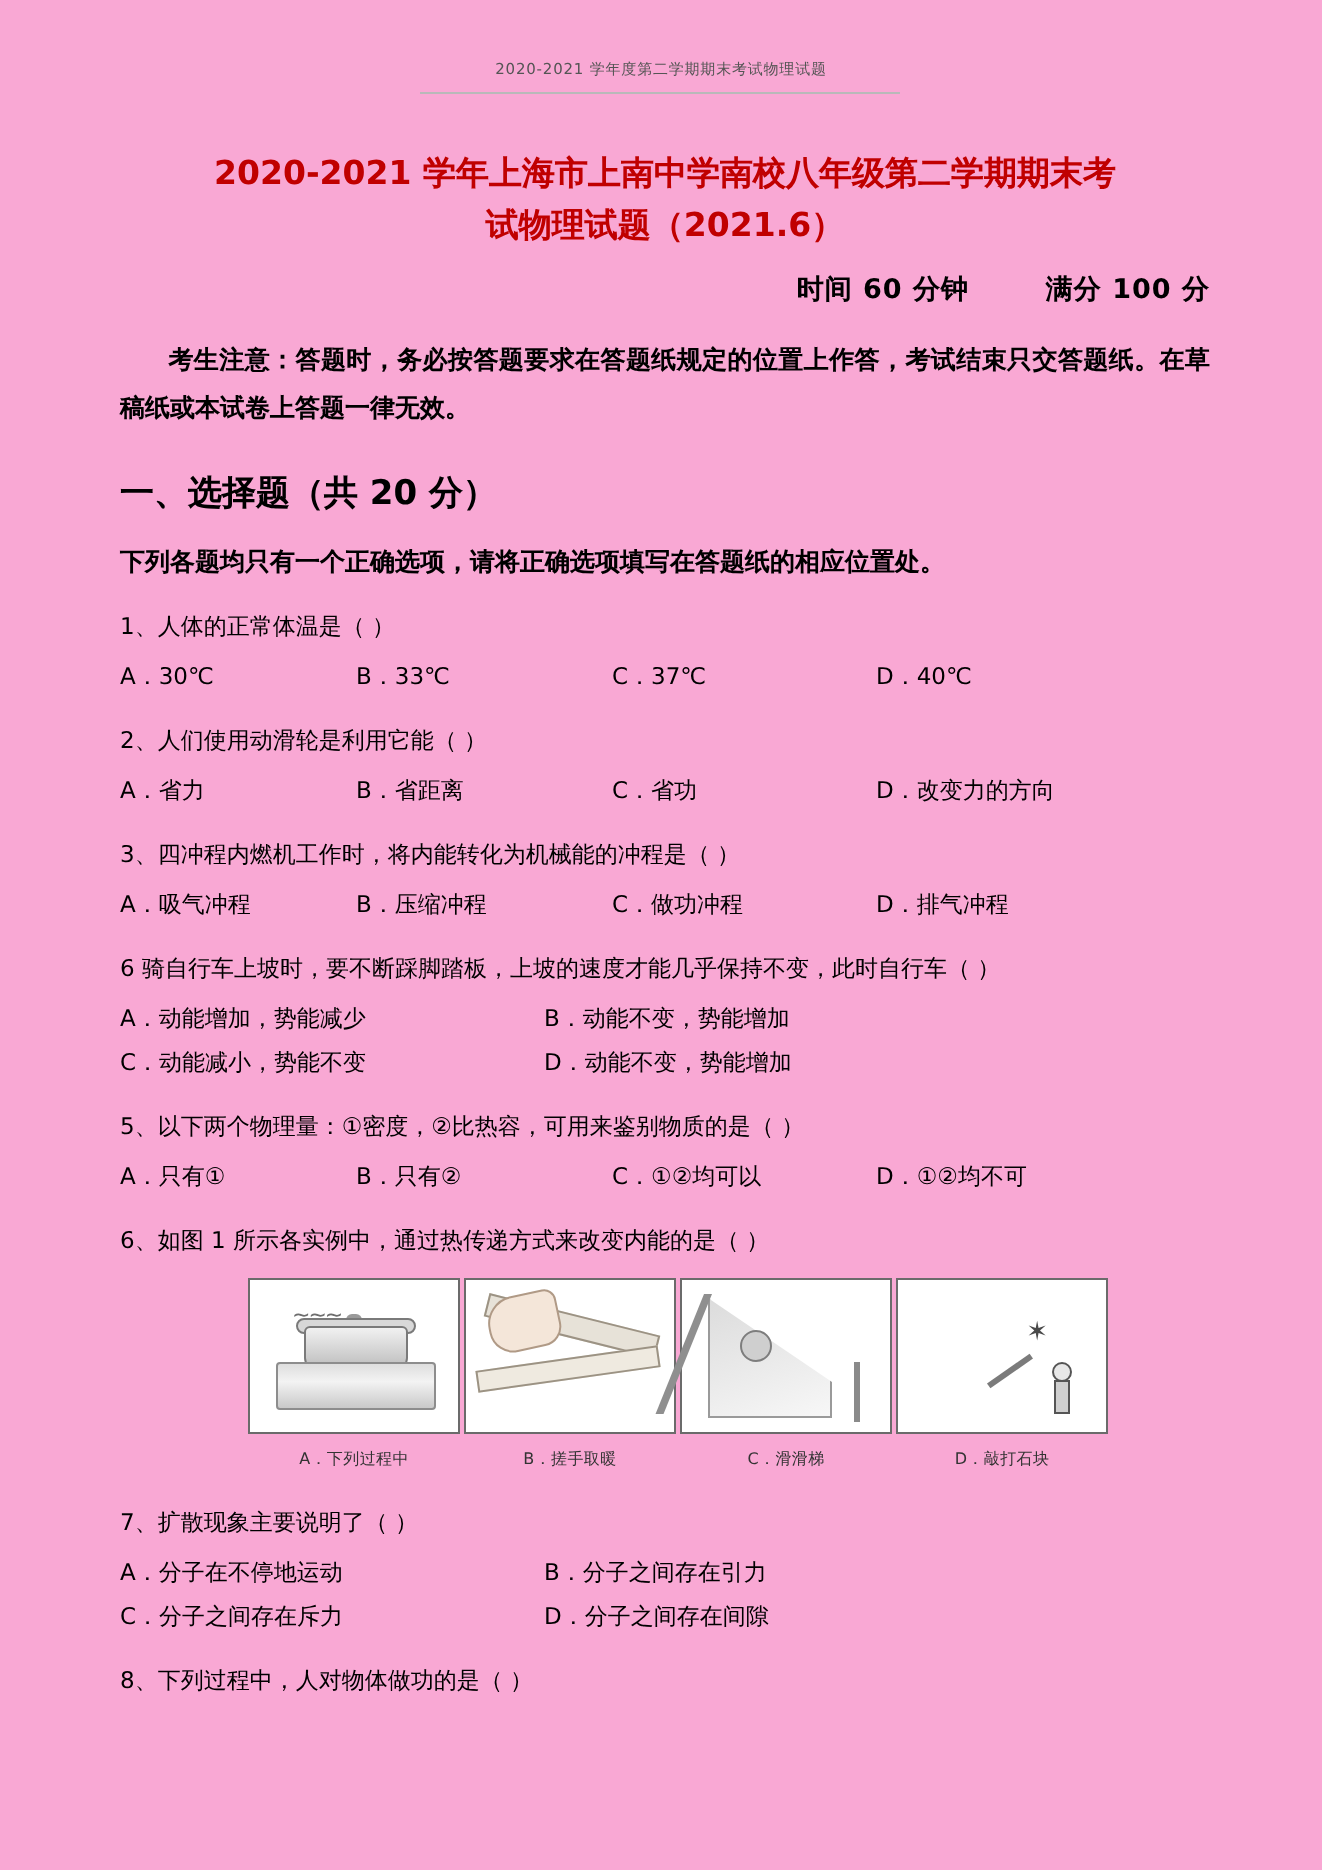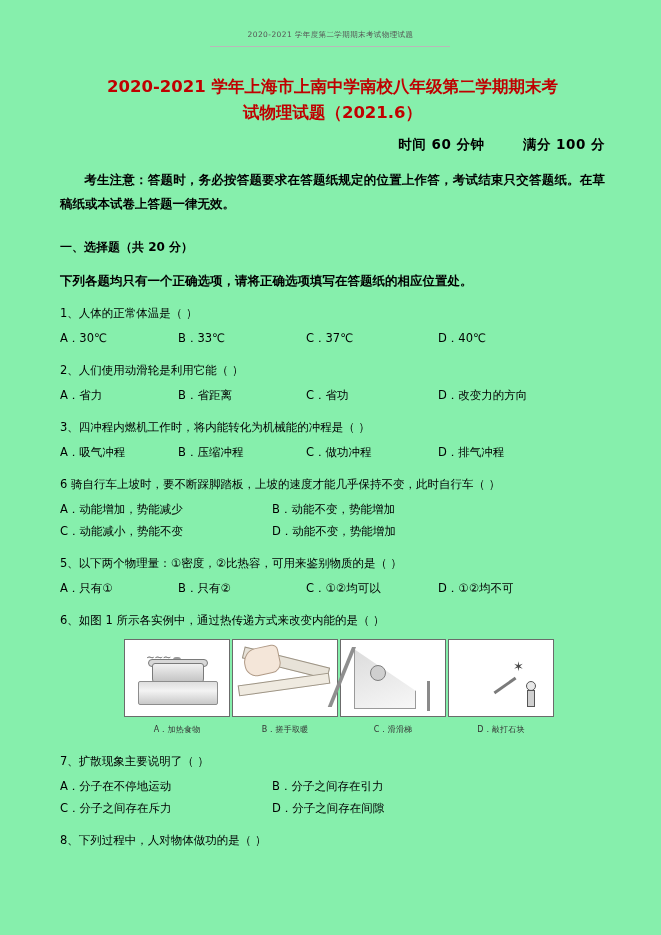--- a/index.html
+++ b/index.html
@@ -7,21 +7,21 @@
     padding: 0;
     background: #ffffff;
   }
   body {
     font-family: "DejaVu Sans", "Liberation Sans", sans-serif;
   }
   .page {
     position: relative;
     width: 661px;
     height: 935px;
-    background: #86efac;
+    background: #f9a8d4;
     overflow: hidden;
     box-sizing: border-box;
   }
   
   .running-header {
     position: absolute;
     top: 30px;
     left: 0;
     width: 661px;
     text-align: center;
@@ -71,21 +71,21 @@
     margin-top: 14px;
     text-align: justify;
     font-family: Liberation Serif, serif;
   }
   .notice .indent {
     display: inline-block;
     width: 24px;
   }
   .section-title {
     font-weight: bold;
-    font-size: 12px;
+    font-size: 17px;
     margin-top: 20px;
     line-height: 22px;
   }
   .section-note {
     font-weight: bold;
     font-size: 12.5px;
     margin-top: 12px;
     line-height: 22px;
   }
   .q {
@@ -391,21 +391,21 @@
           <div class="spark">✶</div>
           <div class="hammer"></div>
           <div class="person">
               <div class="head"></div>
               <div class="body"></div>
             </div>
         </div>
       </div>
       <div class="fig-captions">
         <div class="fig-cap-cell">
-            <div class="fig-caption">A．加热食物</div>
+            <div class="fig-caption">A．下列过程中</div>
           </div>
         <div class="fig-cap-cell">
             <div class="fig-caption">B．搓手取暖</div>
           </div>
         <div class="fig-cap-cell">
             <div class="fig-caption">C．滑滑梯</div>
           </div>
         <div class="fig-cap-cell">
             <div class="fig-caption">D．敲打石块</div>
           </div>

